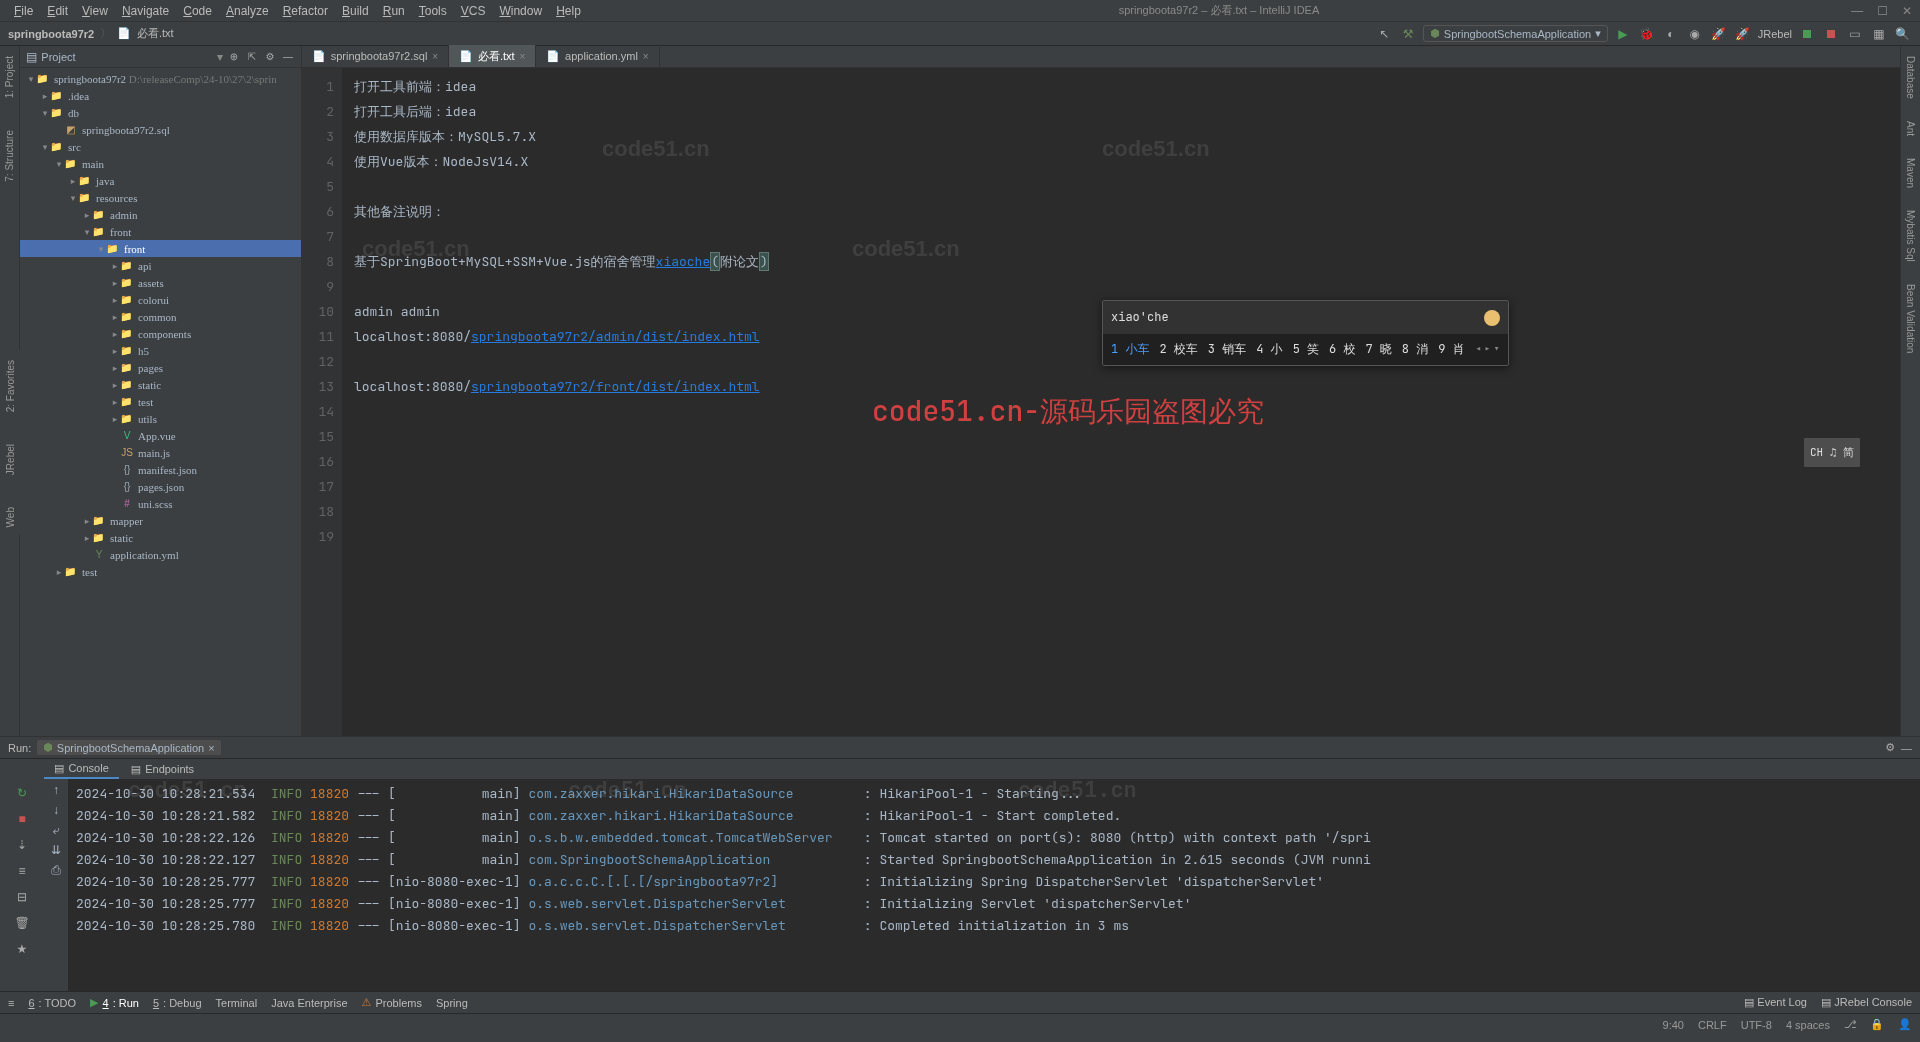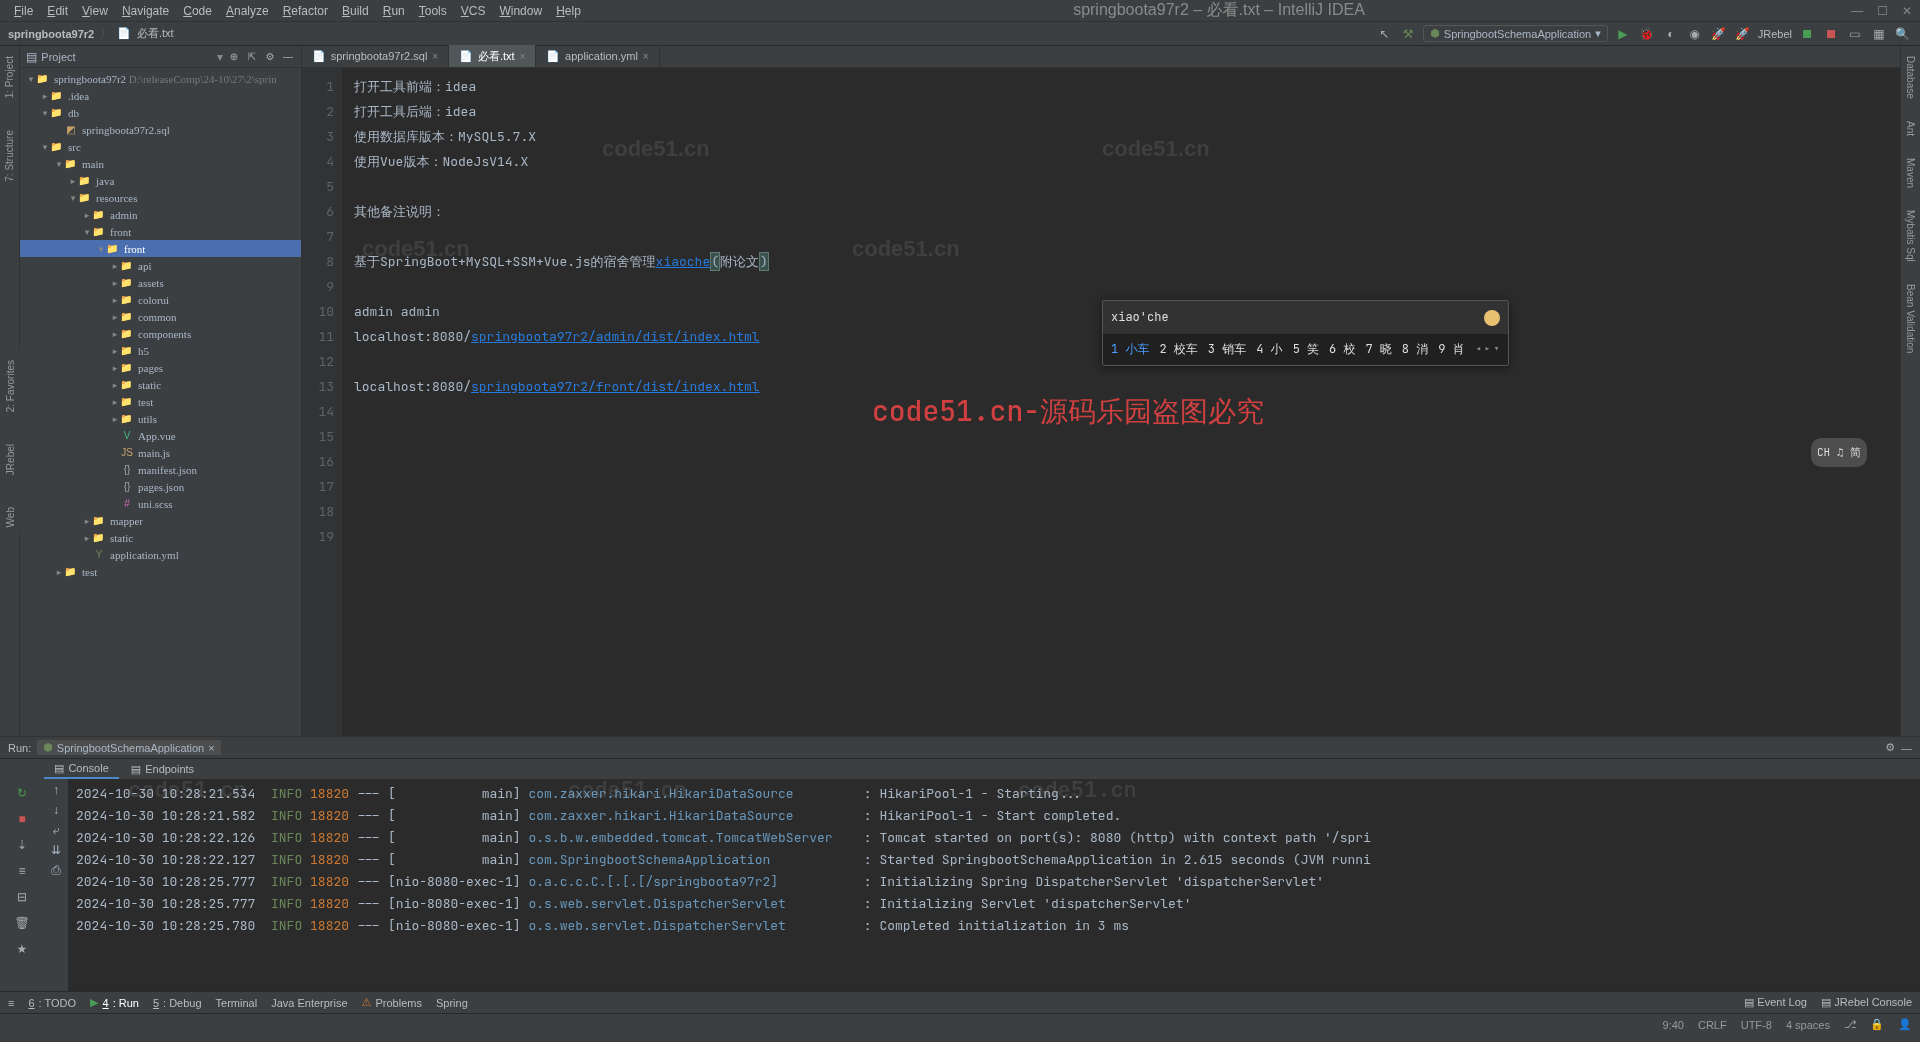--- a/index.html
+++ b/index.html
@@ -1,20 +1,20 @@
 <!DOCTYPE html>
 <html><head>
 <meta charset="utf-8">
 <style>
 * { margin: 0; padding: 0; box-sizing: border-box; }
 body { font-family: "Microsoft YaHei", "Segoe UI", sans-serif; background: #3c3f41; color: #a9b7c6; font-size: 12px; overflow: hidden; width: 1920px; height: 1042px; }
 .titlebar { height: 22px; background: #3c3f41; display: flex; align-items: center; padding: 0 8px; border-bottom: 1px solid #323232; }
 .titlebar .menus { display: flex; gap: 2px; }
 .titlebar .menu-item { padding: 2px 6px; cursor: pointer; color: #bbbbbb; }
-.titlebar .title-center { flex: 1; text-align: center; color: #8a8a8a; font-size: 16px; }
+.titlebar .title-center { flex: 1; text-align: center; color: #8a8a8a; font-size: 11px; }
 .titlebar .win-controls { display: flex; gap: 14px; color: #888; }
 .navbar { height: 24px; background: #3c3f41; display: flex; align-items: center; padding: 0 8px; border-bottom: 1px solid #282828; }
 .navbar .breadcrumb { display: flex; align-items: center; gap: 6px; font-size: 11px; color: #bbbbbb; }
 .navbar .breadcrumb .sep { color: #666; }
 .navbar .spacer { flex: 1; }
 .navbar .toolbar-right { display: flex; align-items: center; gap: 6px; }
 .navbar .toolbar-btn { width: 18px; height: 18px; display: flex; align-items: center; justify-content: center; color: #aaa; cursor: pointer; }
 .navbar .run-config { background: #3c3f41; border: 1px solid #555; padding: 1px 6px; border-radius: 3px; font-size: 11px; display: flex; align-items: center; gap: 4px; }
 .main-area { display: flex; height: 690px; }
 .left-gutter { width: 20px; background: #3c3f41; border-right: 1px solid #323232; display: flex; flex-direction: column; align-items: center; padding-top: 4px; gap: 20px; }
@@ -40,21 +40,21 @@
 .code-line { white-space: pre; height: 25px; }
 .code-line a { color: #287bde; text-decoration: underline; }
 .ime-popup { position: absolute; top: 232px; left: 760px; background: #2b2b2b; border: 1px solid #555; border-radius: 2px; z-index: 10; min-width: 350px; box-shadow: 0 2px 8px rgba(0,0,0,0.5); }
 .ime-input-row { padding: 4px 8px; display: flex; align-items: center; justify-content: space-between; background:#323232;gap:40px; }
 .ime-input-row .pinyin { color: #ddd; font-size: 12px; }
 .ime-input-row .emoji { width:16px; height:16px; background:#e8c070; border-radius:50%; }
 .ime-cands { padding: 3px 8px; display: flex; gap: 10px; font-size: 12px; background:#202020; }
 .ime-cands .cand { color: #ddd; }
 .ime-cands .cand.sel { color: #4a9eff; }
 .ime-cands .nav { margin-left: auto; display:flex; gap:2px; color:#888; }
-.ime-badge { position: absolute; right: 33px; top: 370px; background: #4d4d4d; color: #ddd; padding: 2px 6px; font-size: 11px; border-radius: 10px; }
+.ime-badge { position: absolute; right: 40px; top: 370px; background: #4d4d4d; color: #ddd; padding: 2px 6px; font-size: 11px; border-radius: 1px; }
 .right-gutter { width: 20px; background: #3c3f41; border-left: 1px solid #323232; display: flex; flex-direction: column; align-items: center; padding-top: 4px; gap: 10px; }
 .right-gutter .vtab { writing-mode: vertical-rl; font-size: 10px; color: #999; padding: 6px 2px; cursor: pointer; }
 .watermark { position: absolute; color: rgba(180,180,180,0.15); font-size: 22px; font-weight: bold; pointer-events:none; }
 .wm-red { position: absolute; left: 530px; top: 330px; color: #d04040; font-size: 28px; font-weight: 500; pointer-events:none; z-index:5; }
 .run-panel { height: 255px; background: #2b2b2b; border-top: 1px solid #323232; display: flex; flex-direction: column; }
 .run-header { height: 22px; background: #3c3f41; display: flex; align-items: center; padding: 0 8px; gap: 6px; border-bottom: 1px solid #282828; font-size: 11px; }
 .run-header .run-label { color: #bbb; }
 .run-header .run-config-name { background: #4d4d4d; padding: 1px 6px; border-radius: 2px; display:flex; align-items:center; gap:4px; }
 .run-header .spacer { flex: 1; }
 .run-tabs { height: 20px; background: #3c3f41; display: flex; align-items: center; padding-left: 44px; gap: 2px; font-size: 11px; }

